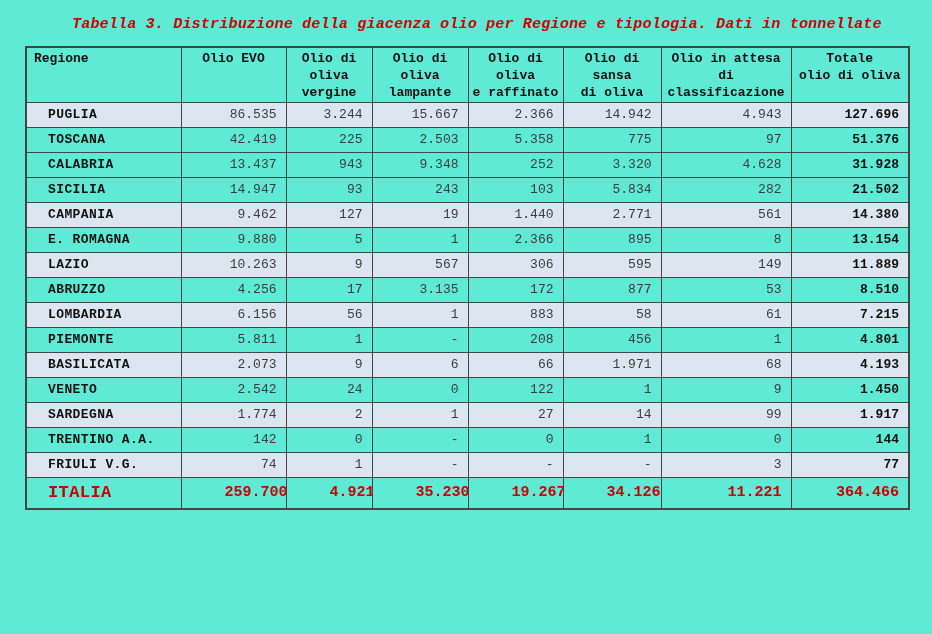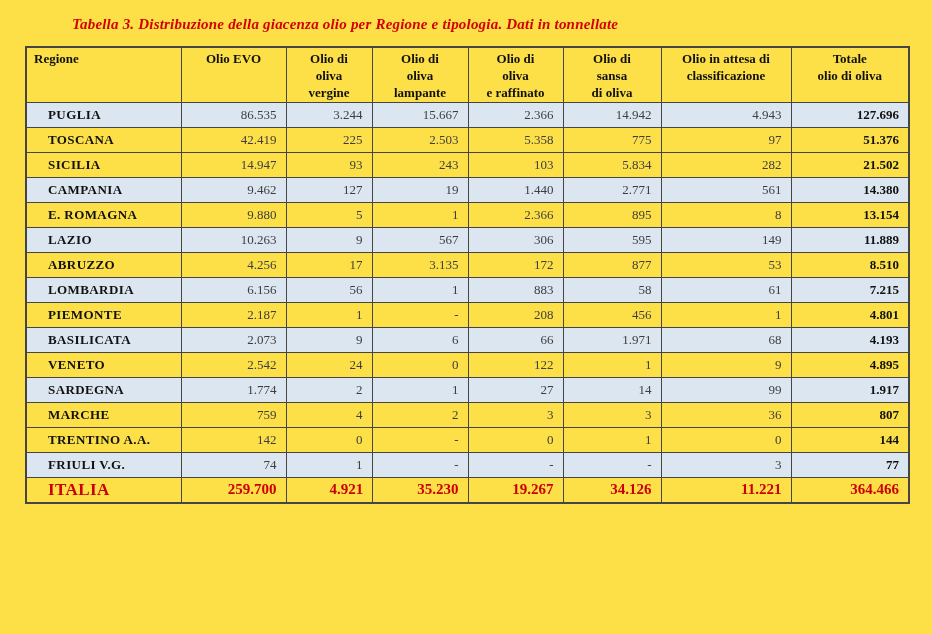--- a/index.html
+++ b/index.html
@@ -6,22 +6,22 @@
     --title-red:#d40000;
     --accent-red:#cc0000;
     --row-shade:#dce6f1;
     --grid:#454545;
     --ink:#111111;
     --num:#3d3d3d;
   }
   *{box-sizing:border-box;}
   html,body{margin:0;padding:0;background:#ffffff;}
   .page{
-    width:932px;height:634px;background:#fde047;overflow:hidden;
-    font-family:Liberation Serif, serif;
+    width:932px;height:634px;background:#5eead4;overflow:hidden;
+    font-family:Liberation Mono, monospace;
     position:relative;
   }
   .caption{
     margin:16px 0 0 72px;
     color:var(--title-red);
     font-weight:bold;font-style:italic;
     font-size:15px;letter-spacing:0.2px;
   }
   table.giacenza{
     border-collapse:collapse;table-layout:fixed;
@@ -37,21 +37,21 @@
   thead th.region-head{text-align:left;padding-left:7px;}
   tbody td{height:25px;font-size:13px;padding:0;}
   td.region-cell{
     font-weight:bold;color:var(--ink);
     padding-left:21px;letter-spacing:0.4px;text-align:left;
   }
   td.value-cell{text-align:right;padding-right:9px;color:var(--num);}
   td.total-col{font-weight:bold;color:var(--ink);}
   tr.shaded td{background:var(--row-shade);}
   tr.total-row td{
-    color:var(--accent-red);font-weight:bold;height:26px;font-size:15px;margin-left:15px;
+    color:var(--accent-red);font-weight:bold;height:32px;font-size:15px;margin-left:15px;
   }
   tr.total-row td.region-cell{font-size:17px;color:var(--accent-red);}
   tr.total-row td.value-cell,
   tr.total-row td.total-col{color:var(--accent-red);padding-left:43px;}
 </style>
 </head>
 <body>
 
 <div class="page">
   <div class="caption">Tabella 3. Distribuzione della giacenza olio per Regione e tipologia. Dati in tonnellate</div>
@@ -104,20 +104,30 @@
           <td class="region-cell">TOSCANA</td>
           <td class="value-cell">42.419</td>
           <td class="value-cell">225</td>
           <td class="value-cell">2.503</td>
           <td class="value-cell">5.358</td>
           <td class="value-cell">775</td>
           <td class="value-cell">97</td>
           <td class="value-cell total-col">51.376</td>
         </tr>
         <tr class="">
+          <td class="region-cell">CALABRIA</td>
+          <td class="value-cell">13.437</td>
+          <td class="value-cell">943</td>
+          <td class="value-cell">9.348</td>
+          <td class="value-cell">252</td>
+          <td class="value-cell">3.320</td>
+          <td class="value-cell">4.628</td>
+          <td class="value-cell total-col">31.928</td>
+        </tr>
+        <tr class="">
           <td class="region-cell">SICILIA</td>
           <td class="value-cell">14.947</td>
           <td class="value-cell">93</td>
           <td class="value-cell">243</td>
           <td class="value-cell">103</td>
           <td class="value-cell">5.834</td>
           <td class="value-cell">282</td>
           <td class="value-cell total-col">21.502</td>
         </tr>
         <tr class="shaded">
@@ -165,21 +175,21 @@
           <td class="value-cell">6.156</td>
           <td class="value-cell">56</td>
           <td class="value-cell">1</td>
           <td class="value-cell">883</td>
           <td class="value-cell">58</td>
           <td class="value-cell">61</td>
           <td class="value-cell total-col">7.215</td>
         </tr>
         <tr class="">
           <td class="region-cell">PIEMONTE</td>
-          <td class="value-cell">2.187</td>
+          <td class="value-cell">5.811</td>
           <td class="value-cell">1</td>
           <td class="value-cell">-</td>
           <td class="value-cell">208</td>
           <td class="value-cell">456</td>
           <td class="value-cell">1</td>
           <td class="value-cell total-col">4.801</td>
         </tr>
         <tr class="shaded">
           <td class="region-cell">BASILICATA</td>
           <td class="value-cell">2.073</td>
@@ -191,41 +201,31 @@
           <td class="value-cell total-col">4.193</td>
         </tr>
         <tr class="">
           <td class="region-cell">VENETO</td>
           <td class="value-cell">2.542</td>
           <td class="value-cell">24</td>
           <td class="value-cell">0</td>
           <td class="value-cell">122</td>
           <td class="value-cell">1</td>
           <td class="value-cell">9</td>
-          <td class="value-cell total-col">4.895</td>
+          <td class="value-cell total-col">1.450</td>
         </tr>
         <tr class="shaded">
           <td class="region-cell">SARDEGNA</td>
           <td class="value-cell">1.774</td>
           <td class="value-cell">2</td>
           <td class="value-cell">1</td>
           <td class="value-cell">27</td>
           <td class="value-cell">14</td>
           <td class="value-cell">99</td>
           <td class="value-cell total-col">1.917</td>
-        </tr>
-        <tr class="">
-          <td class="region-cell">MARCHE</td>
-          <td class="value-cell">759</td>
-          <td class="value-cell">4</td>
-          <td class="value-cell">2</td>
-          <td class="value-cell">3</td>
-          <td class="value-cell">3</td>
-          <td class="value-cell">36</td>
-          <td class="value-cell total-col">807</td>
         </tr>
         <tr class="">
           <td class="region-cell">TRENTINO A.A.</td>
           <td class="value-cell">142</td>
           <td class="value-cell">0</td>
           <td class="value-cell">-</td>
           <td class="value-cell">0</td>
           <td class="value-cell">1</td>
           <td class="value-cell">0</td>
           <td class="value-cell total-col">144</td>

